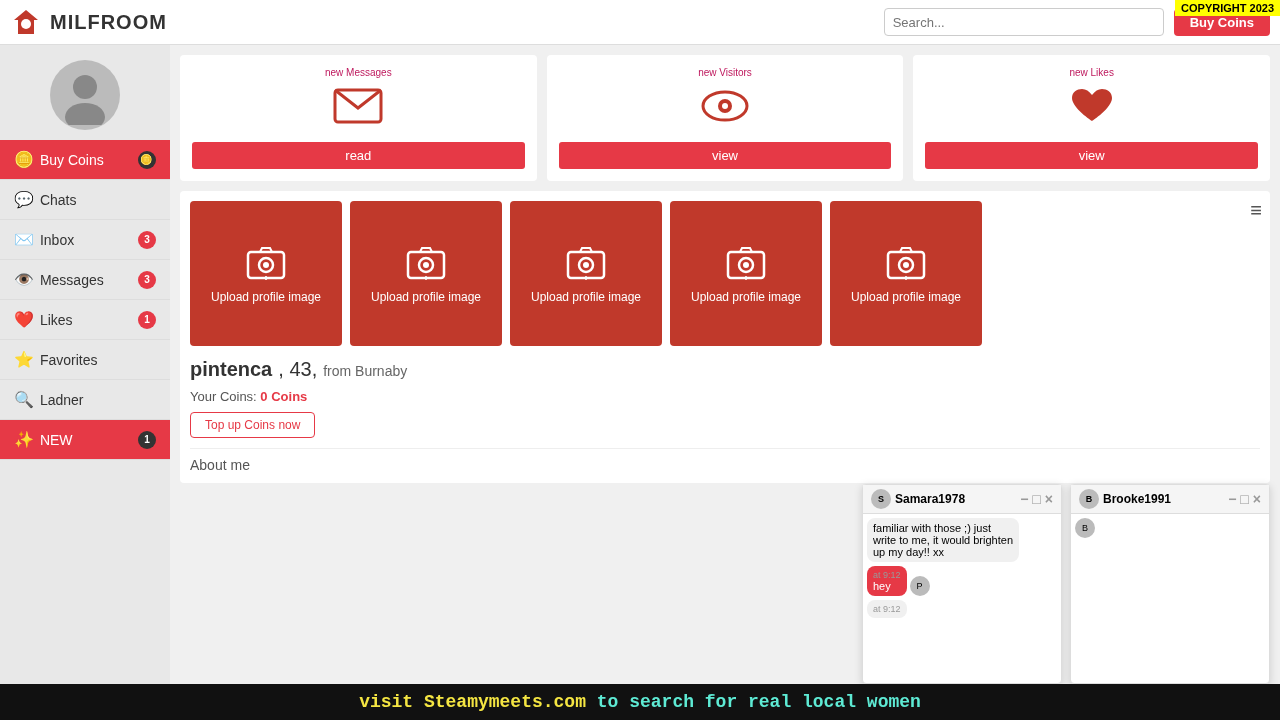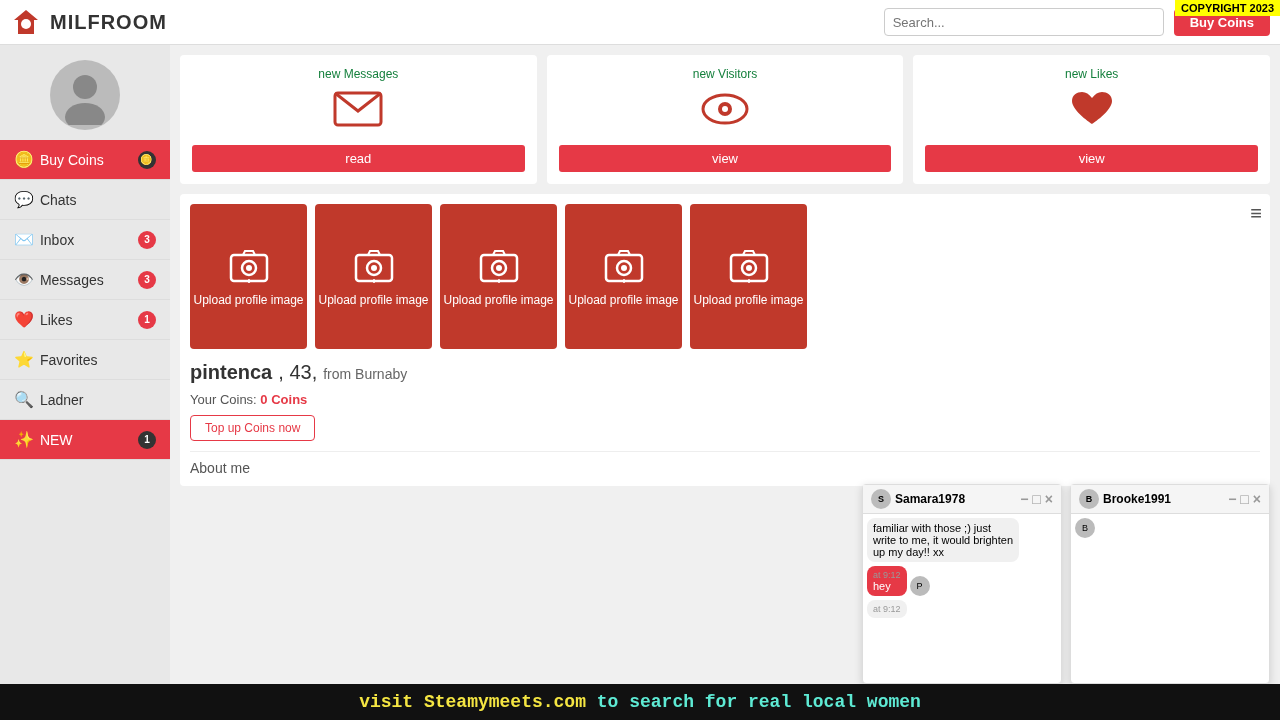--- a/index.html
+++ b/index.html
@@ -146,22 +146,22 @@
       flex: 1;
       background: #fff;
       border-radius: 4px;
       display: flex;
       flex-direction: column;
       align-items: center;
       padding: 12px;
       gap: 8px;
     }
     .stat-title {
-      font-size: 12px;
-      color: #15803d;
+      font-size: 10px;
+      color: #be185d;
     }
     .stat-icon-area {
       font-size: 32px;
       color: #c0392b;
     }
     .stat-btn {
       background: #e63946;
       color: #fff;
       border: none;
       width: 100%;
@@ -193,21 +193,21 @@
 
     
     .photo-grid {
       display: flex;
       gap: 8px;
       margin-bottom: 12px;
       overflow-x: auto;
     }
     .photo-slot {
       flex-shrink: 0;
-      width: 117px;
+      width: 152px;
       height: 145px;
       background: #c0392b;
       border-radius: 4px;
       display: flex;
       flex-direction: column;
       align-items: center;
       justify-content: center;
       cursor: pointer;
       color: #fff;
       font-size: 12px;

